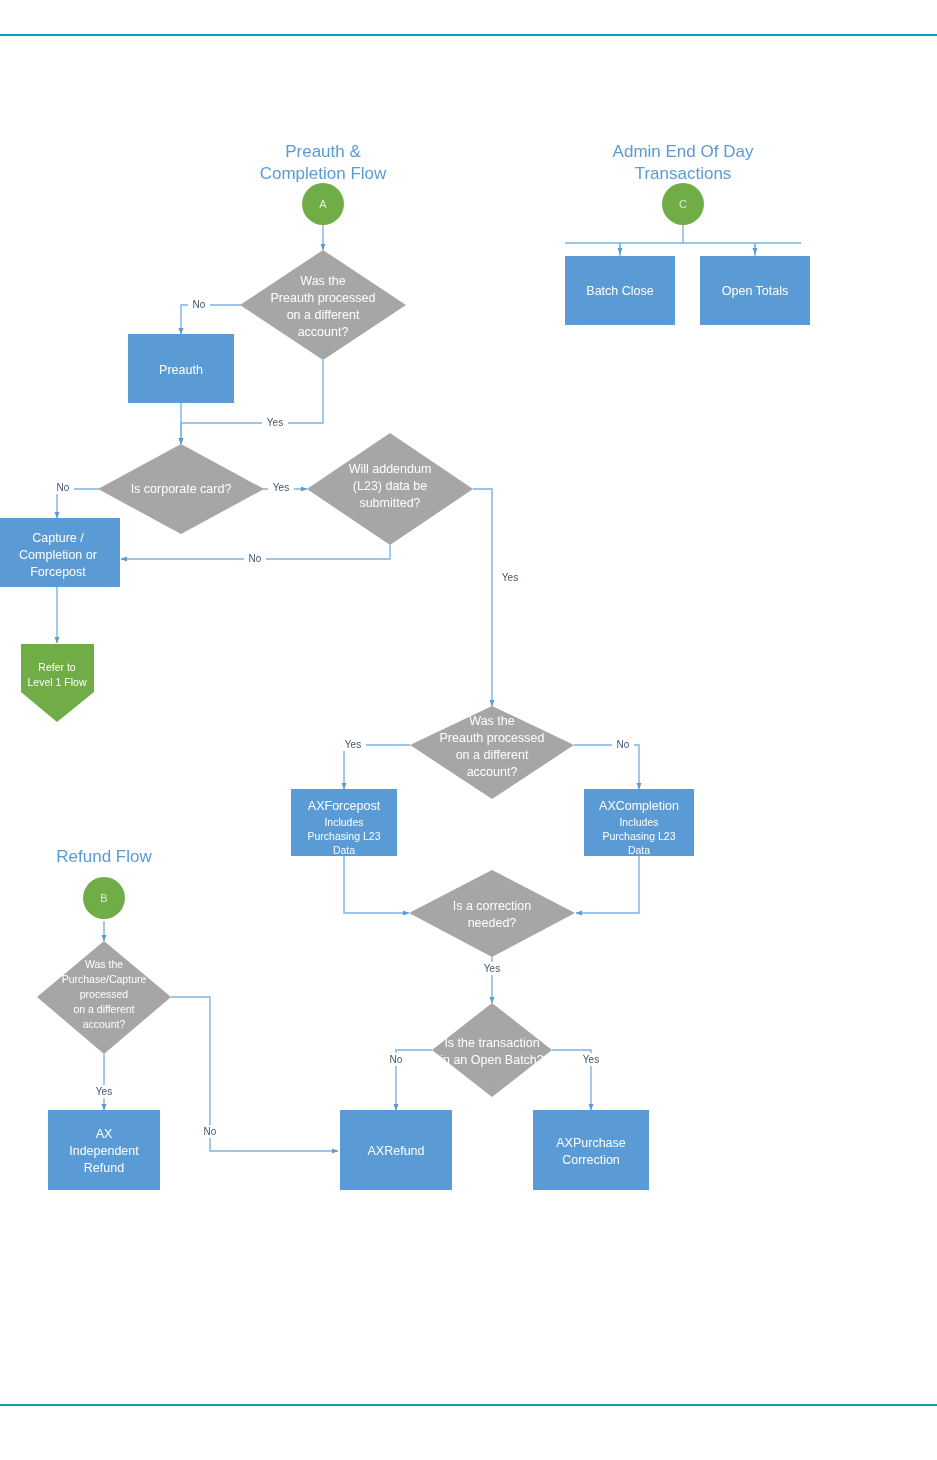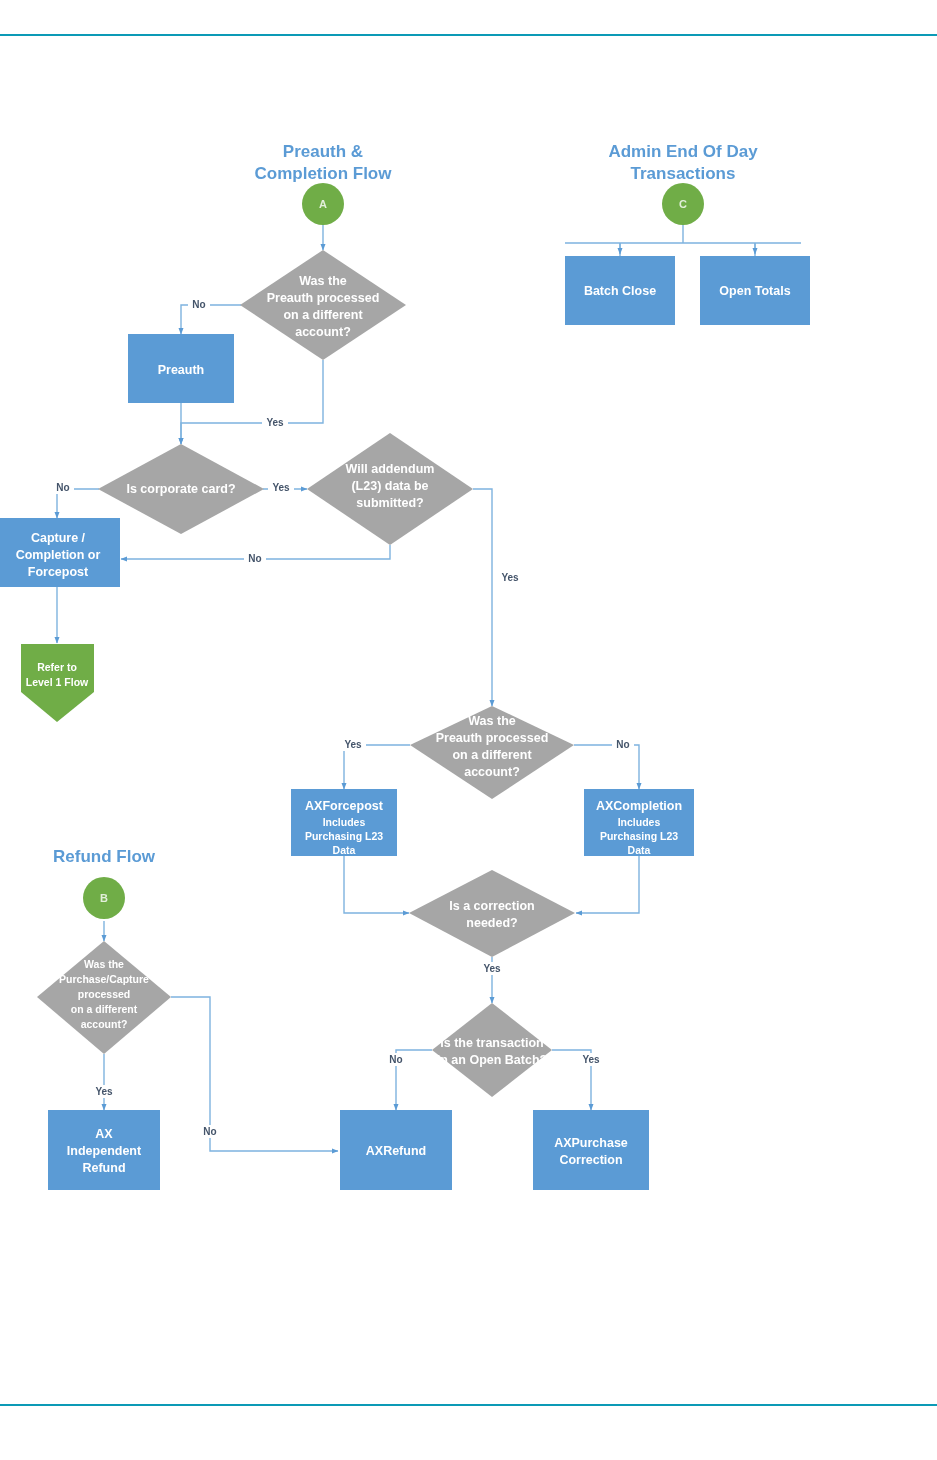--- a/index.html
+++ b/index.html
@@ -12,21 +12,20 @@
     height: 1460px;
     font-family: "Liberation Sans", sans-serif;
     position: relative;
     overflow: hidden;
   }
   #page {
     position: absolute;
     left: 0; top: 0;
     width: 937px;
     height: 1460px;
-    font-weight: bold;
   }
   .rule {
     position: absolute;
     left: 0;
     width: 937px;
     height: 2px;
     background: #0C9AB6;
   }
   #rule-top { top: 34px; }
   #rule-bottom { top: 1404px; }

